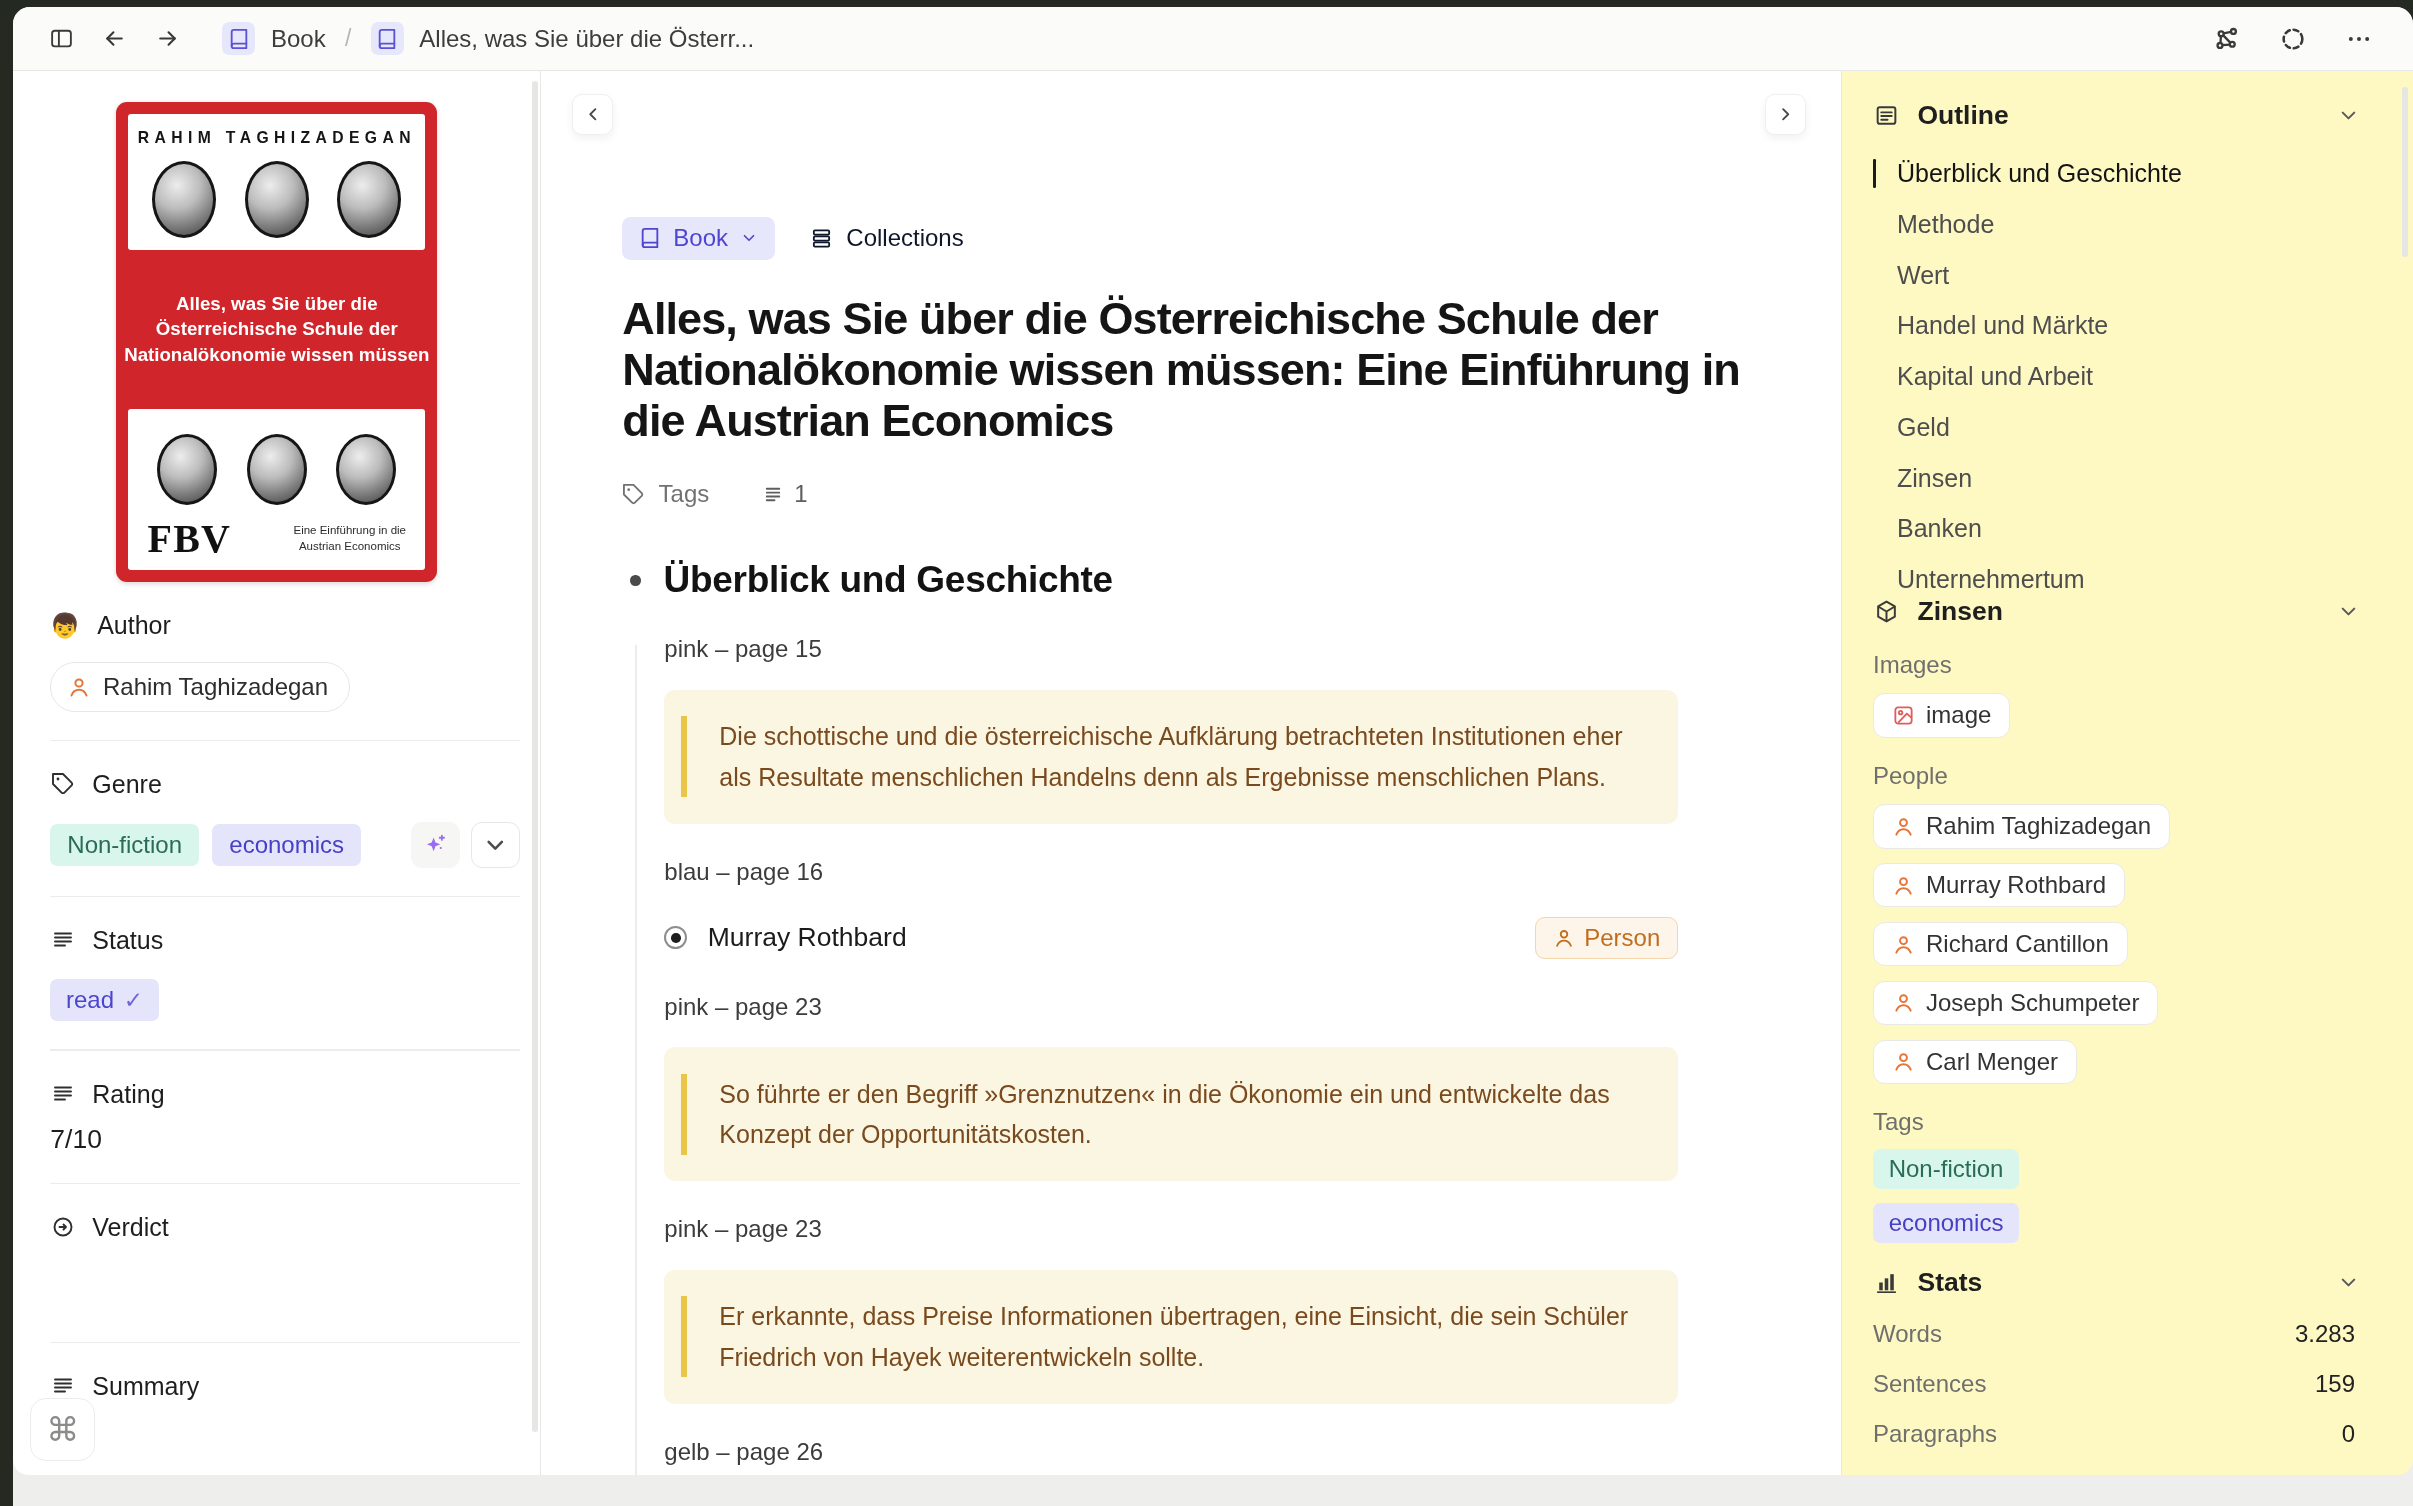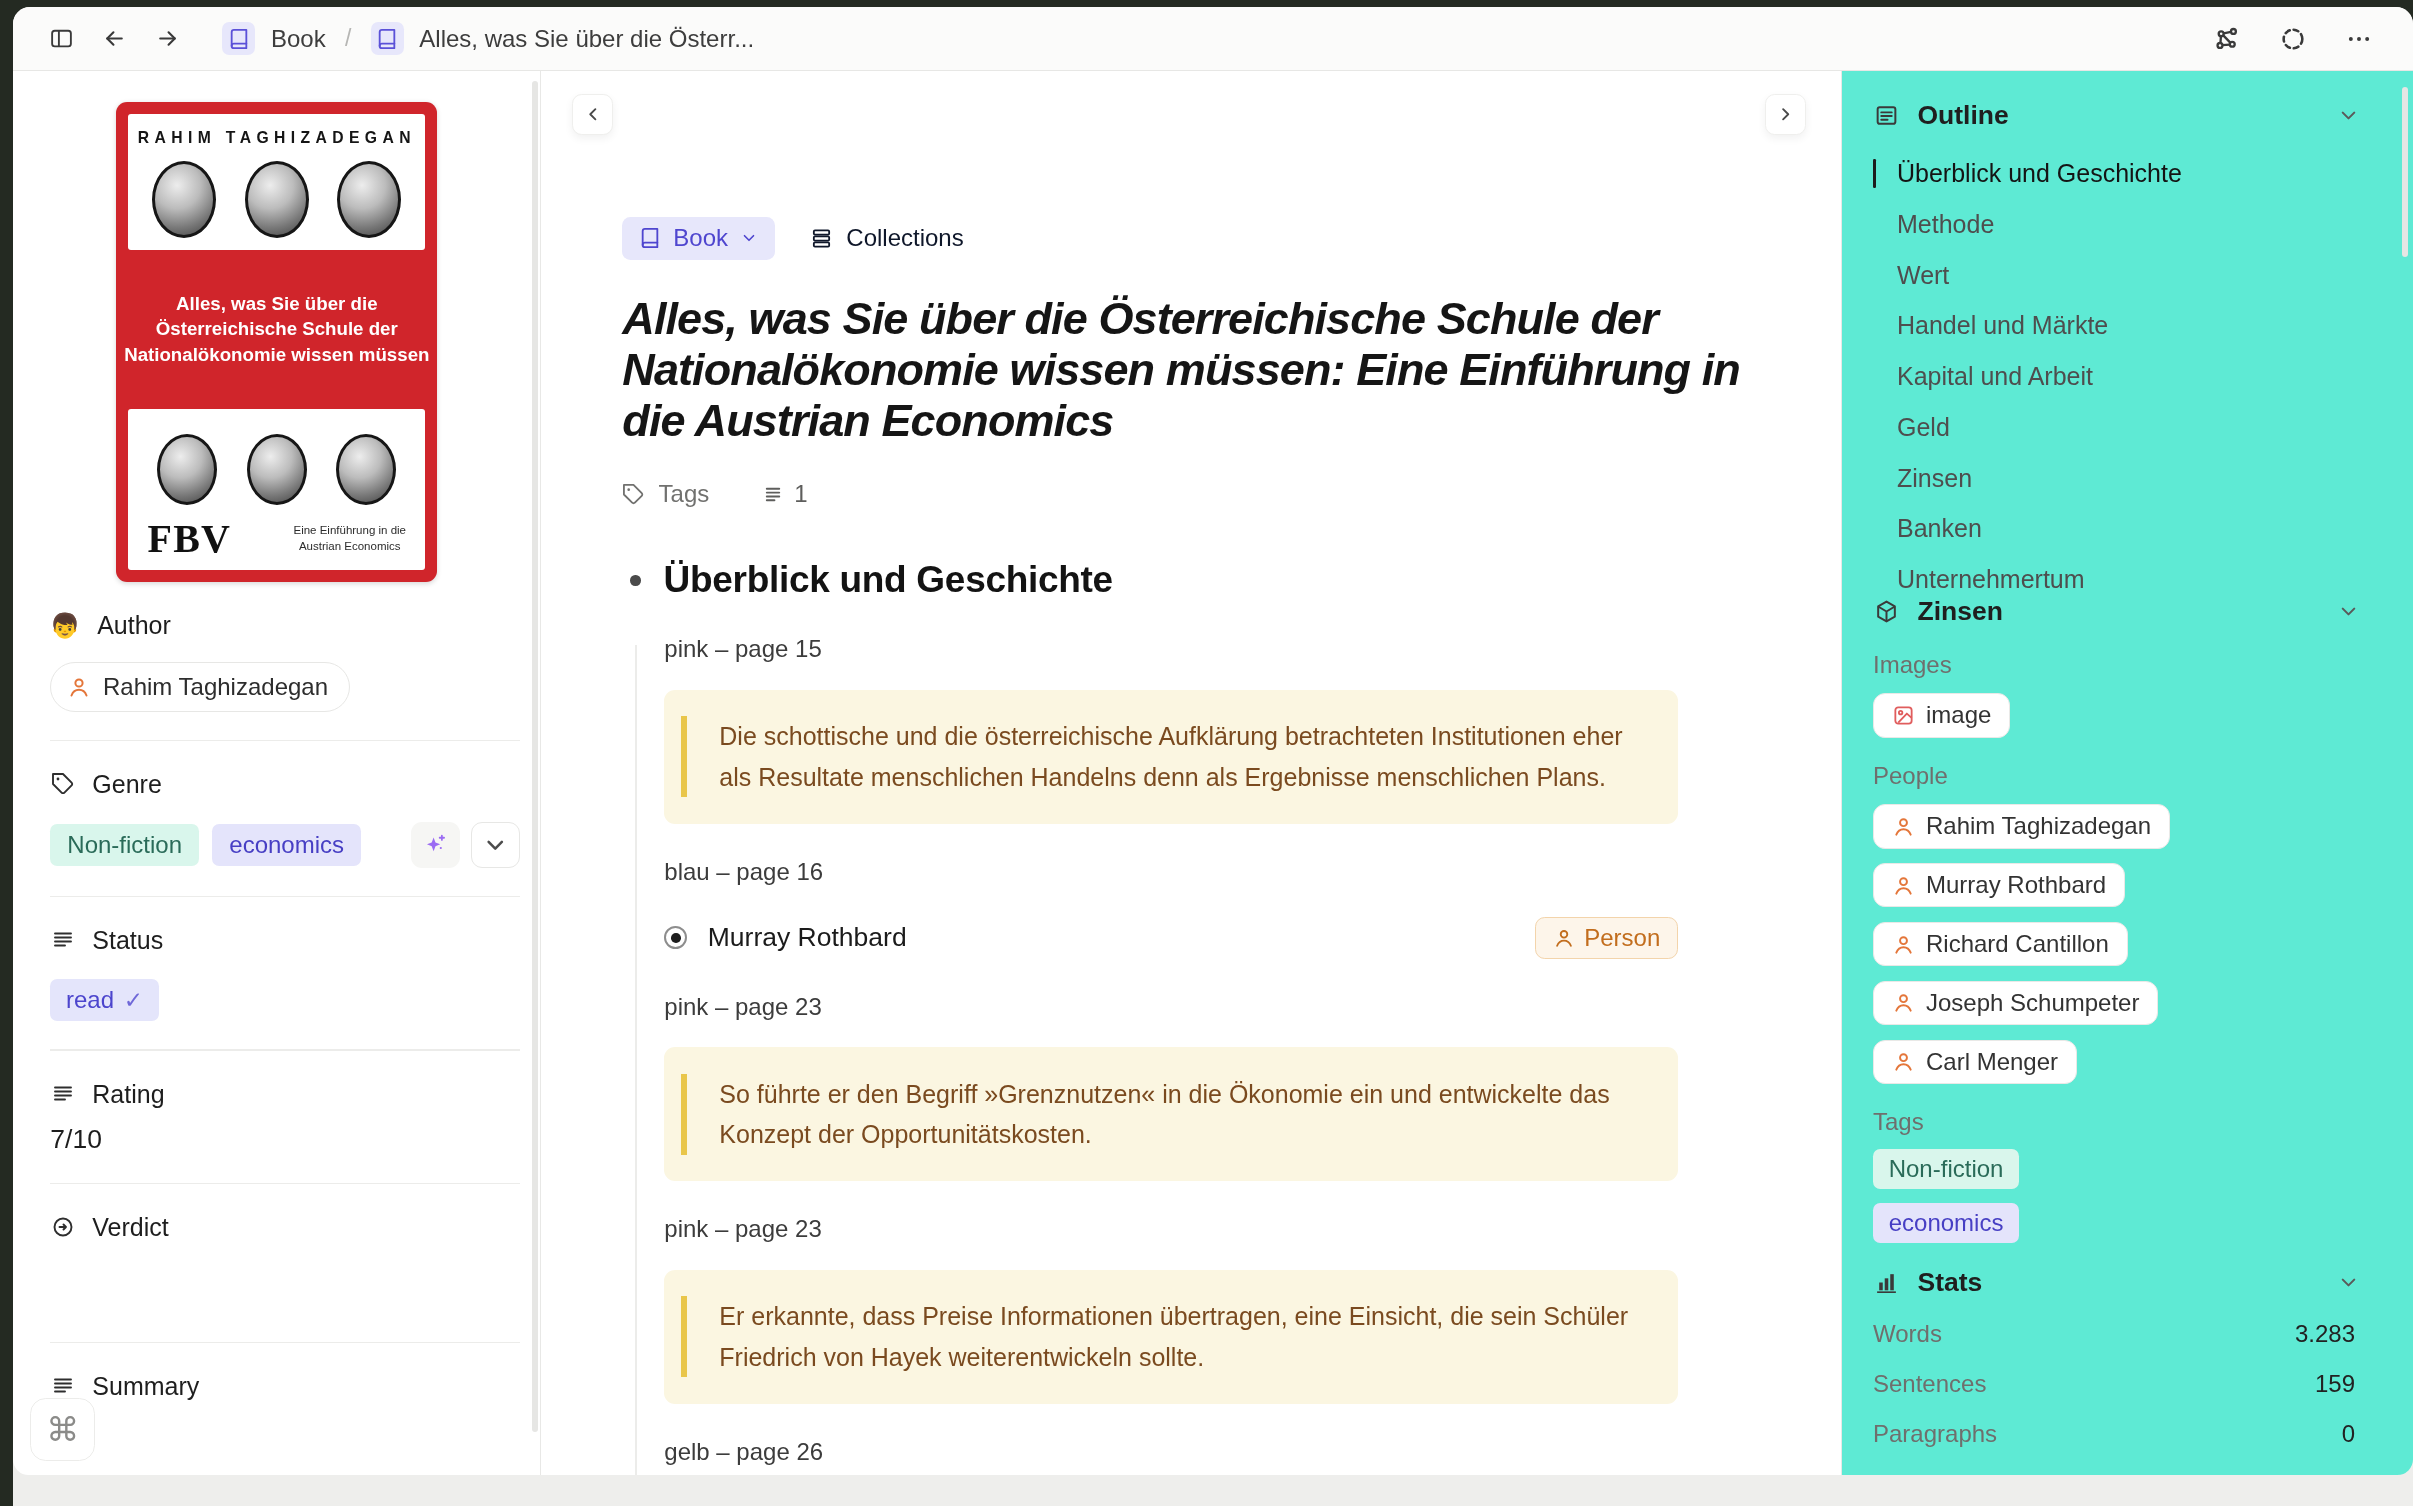--- a/index.html
+++ b/index.html
@@ -26,21 +26,21 @@
   .crumb-badge{width:33px;height:33px;border-radius:7.2px;background:#e7e7fb;display:flex;align-items:center;justify-content:center;color:#5b51d8;}
   .crumb-badge svg{width:22px;height:22px;}
   .crumb-label{font-size:24px;color:#3d3d3d;}
   .crumb-sep{font-size:23px;color:#b6b6b4;margin:0 3.6px;}
   .tb-right{margin-left:auto;display:flex;align-items:center;gap:35px;color:#3a3a3a;}
   .tb-right .tb-icon svg{width:28px;height:28px;}
   
   .body-row{flex:1;display:flex;min-height:0;}
   .left-panel{width:527px;flex:none;background:#fff;border-right:1.2px solid #e8e8e6;position:relative;border-bottom-left-radius:15.7px;overflow:hidden;}
   .main-panel{flex:1;background:#fff;border-right:1.2px solid #e8e8e6;position:relative;overflow:hidden;}
-  .right-panel{width:571px;flex:none;background:#5eead4;position:relative;overflow:hidden;display:flex;flex-direction:column;border-bottom-right-radius:15.7px;}
+  .right-panel{width:571px;flex:none;background:#fef9c3;position:relative;overflow:hidden;display:flex;flex-direction:column;border-bottom-right-radius:15.7px;}
   .scroll-thumb{position:absolute;width:6px;border-radius:3.6px;background:#e6e6e4;}
   
   .cover-wrap{margin:31px auto 0;width:321px;}
   .cover{background:#d0252b;border-radius:11px;height:480px;box-sizing:border-box;padding:12px;display:flex;flex-direction:column;box-shadow:0 1.2px 4.8px rgba(0,0,0,.15);}
   .cover-panel{background:#fff;border-radius:3px;}
   .cover-top{padding:14.5px 8.4px 9.7px;}
   .cover-author{font-weight:700;font-size:15.7px;letter-spacing:5.4px;color:#151515;text-align:center;white-space:nowrap;}
   .faces{display:flex;justify-content:space-between;padding:14.5px 15.7px 2.4px;}
   .face{width:64px;height:77px;border-radius:50%;border:3px solid #161616;box-sizing:border-box;
     background:radial-gradient(circle at 38% 30%, #ededed 0%, #bcbcbc 38%, #777 70%, #3c3c3c 100%);}
@@ -80,21 +80,21 @@
   .nav-btn{position:absolute;top:23px;width:41px;height:41px;border-radius:9.7px;background:#fff;border:1.2px solid #efefed;box-shadow:0 3.6px 8.4px rgba(0,0,0,.06);display:flex;align-items:center;justify-content:center;color:#4a4a4a;cursor:pointer;box-sizing:border-box;}
   .nav-btn svg{width:20.5px;height:20.5px;}
   .nav-btn.prev{left:31px;}
   .nav-btn.next{right:35px;}
   .main-col{padding:146px 58px 0 81px;}
   .type-row{display:flex;align-items:center;gap:35px;}
   .type-pill{display:inline-flex;align-items:center;gap:12px;background:#e7e7fb;border-radius:8.4px;padding:7.2px 17px;color:#4f46cf;font-size:24px;font-weight:500;cursor:pointer;}
   .type-pill svg{width:22px;height:22px;}
   .collections{display:flex;align-items:center;gap:13.3px;color:#0f172a;font-size:24px;cursor:pointer;}
   .collections svg{width:23px;height:23px;}
-  .page-title{margin-top:33px;font-size:45px;font-weight:800;color:#151515;line-height:1.14;letter-spacing:-0.9px;max-width:1134px;font-style:italic;}
+  .page-title{margin-top:33px;font-size:45px;font-weight:800;color:#151515;line-height:1.14;letter-spacing:-0.9px;max-width:1134px;}
   .tags-row{margin-top:34px;display:flex;align-items:center;color:#71716f;font-size:24px;gap:13.3px;}
   .tags-row svg{width:23px;height:23px;}
   .tags-count{display:flex;align-items:center;gap:9.7px;margin-left:39px;color:#5e5e5c;}
   .section{margin-left:42px;margin-top:51px;}
   .heading-row{display:flex;align-items:center;gap:23px;margin-left:-34px;}
   .bullet{width:10.3px;height:10.3px;border-radius:50%;background:#4a4a4a;flex:none;}
   .heading{font-size:37px;font-weight:800;color:#131313;margin:0;letter-spacing:-0.3px;}
   .section-body{position:relative;margin-top:11px;}
   .section-body::before{content:'';position:absolute;left:-29px;top:9.7px;bottom:-181px;width:1.8px;background:#ececea;}
   .hl-label{font-size:24px;color:#3c3c3c;margin-top:34px;}

